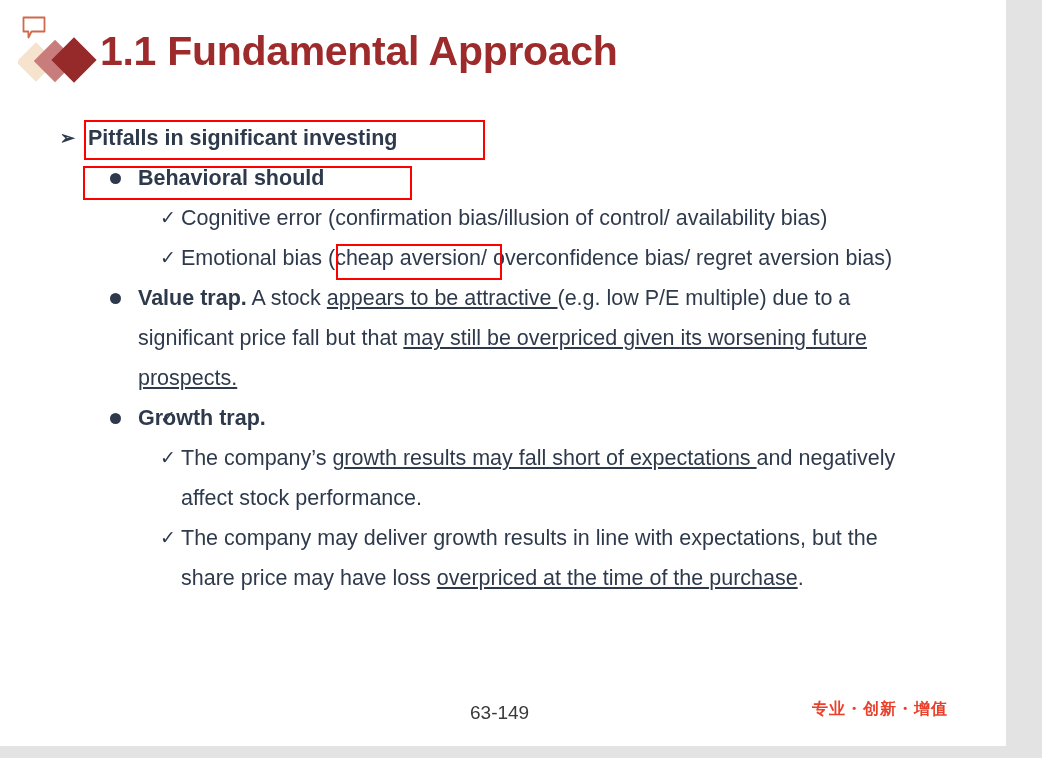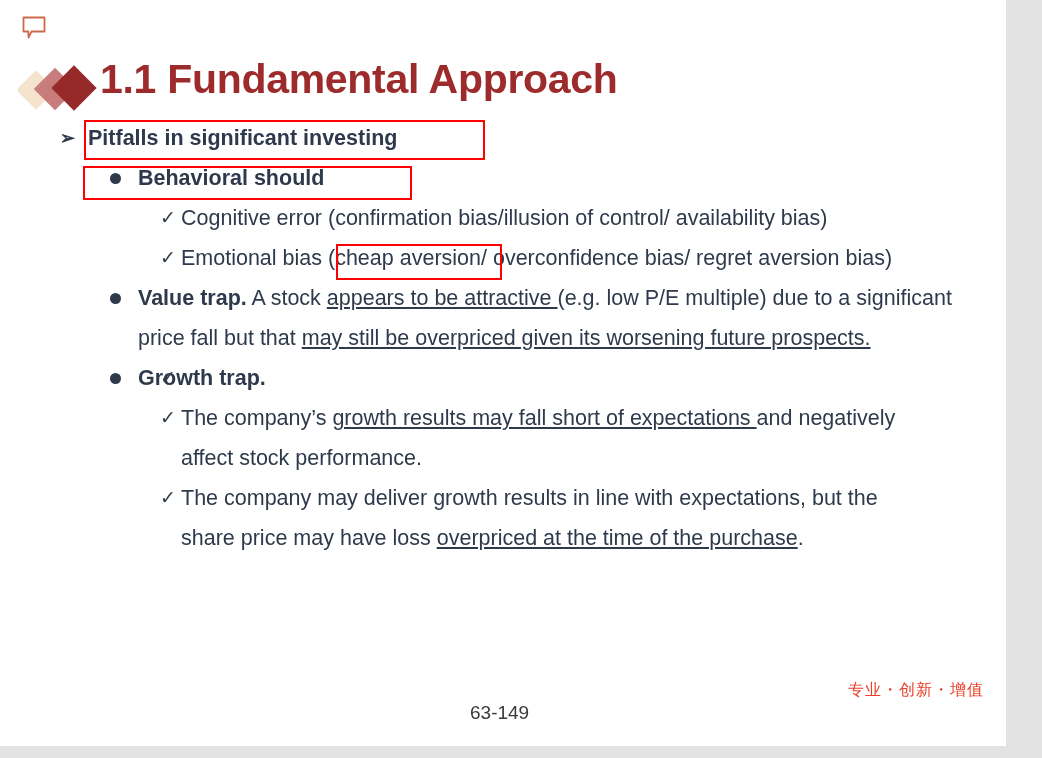--- a/index.html
+++ b/index.html
@@ -31,21 +31,21 @@
     left: 22px;
     top: 16px;
     width: 24px;
     height: 28px;
   }
 
   
   .title-row {
     position: absolute;
     left: 0;
-    top: 60px;
+    top: 32px;
     width: 926px;
     height: 62px;
   }
   .logo-diamonds {
     position: absolute;
     left: 18px;
     top: 0px;
     width: 86px;
     height: 58px;
   }
@@ -111,21 +111,21 @@
     position: absolute;
     left: 160px;
     top: 0;
     color: #2E3A4C;
     font-size: 19px;
   }
 
   .para { position: relative; }
   .para-body {
     padding-left: 138px;
-    padding-right: 30px;
+    padding-right: 70px;
     text-indent: 0;
   }
   .para-body .bullet {
     position: absolute;
     left: 110px;
     top: 15px;
     width: 11px;
     height: 11px;
     border-radius: 50%;
     background: #2E3A4C;
@@ -163,27 +163,26 @@
     left: 470px;
     top: 702px;
     font-size: 19px;
     color: #3A3A3A;
     font-family: "Liberation Sans", sans-serif;
     text-align: center;
   }
   .tagline {
     position: absolute;
     left: 812px;
-    top: 680px;
+    top: 699px;
     font-size: 16px;
-    font-weight: normal;
+    font-weight: bold;
     color: #E8402A;
     letter-spacing: 1px;
     font-family: "DejaVu Sans", sans-serif;
-    margin-left: 36px;
   }
 </style>
 </head>
 <body>
 
 <div class="slide">
 
   <div class="comment-icon">
     <svg width="24" height="28" viewBox="0 0 24 28">
       <path d="M1.5 1.5 H22.5 V15.5 H9.5 L6.5 21.5 L6.3 15.5 H1.5 Z" fill="none" stroke="#D0694A" stroke-width="1.8" stroke-linejoin="round"></path>

